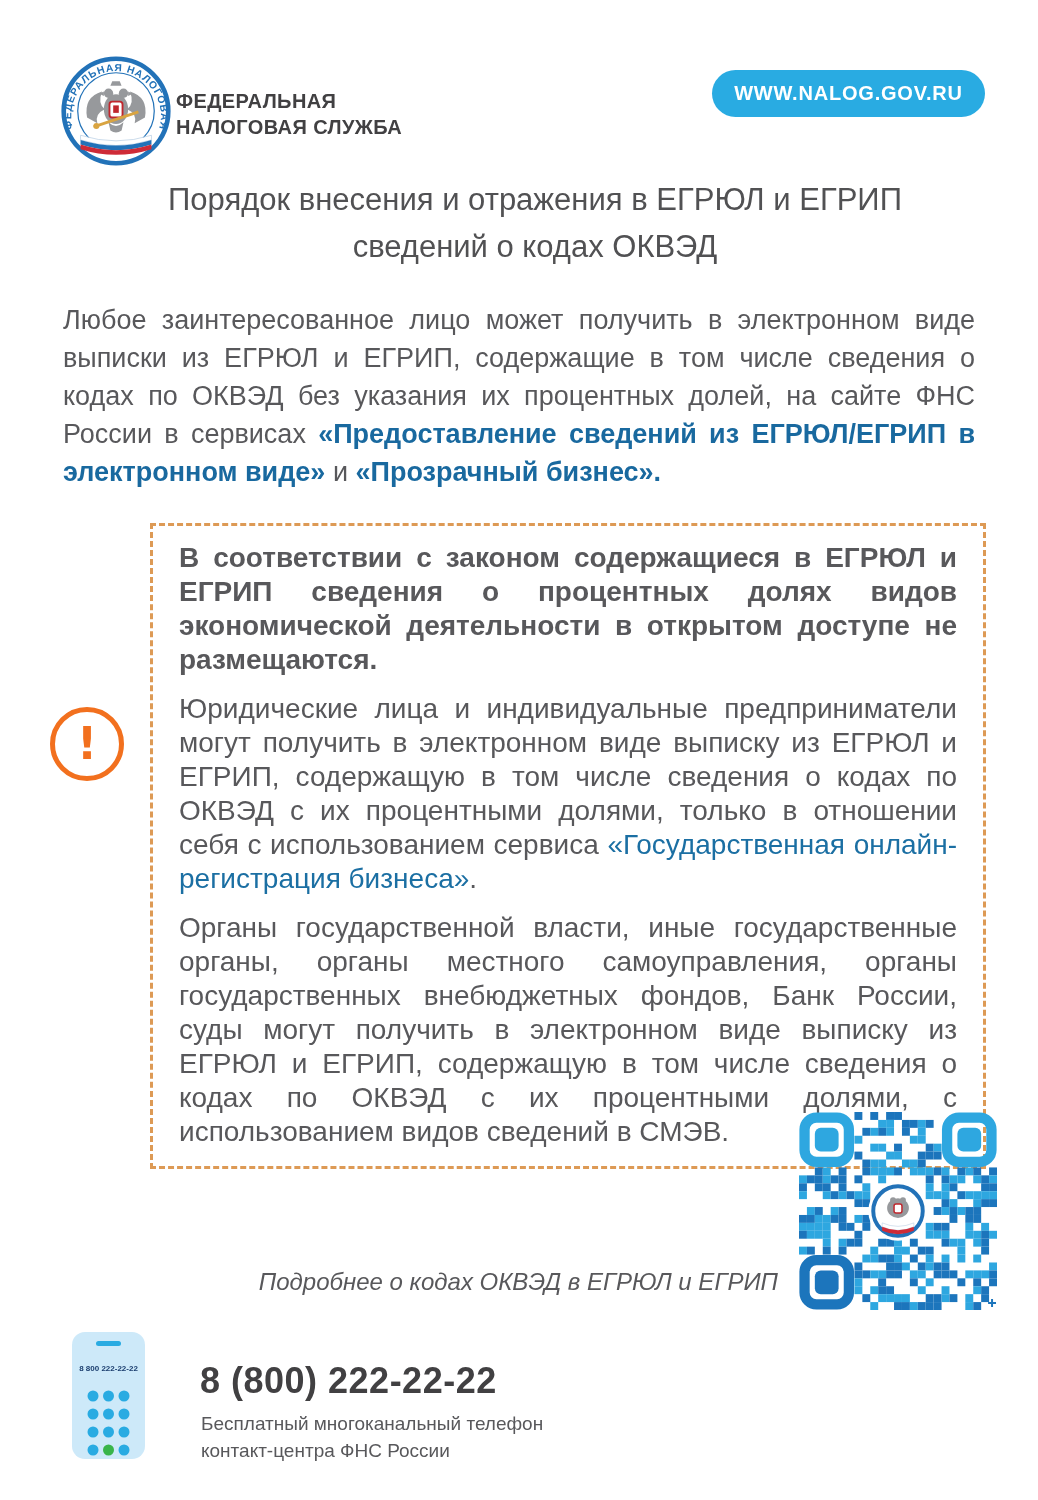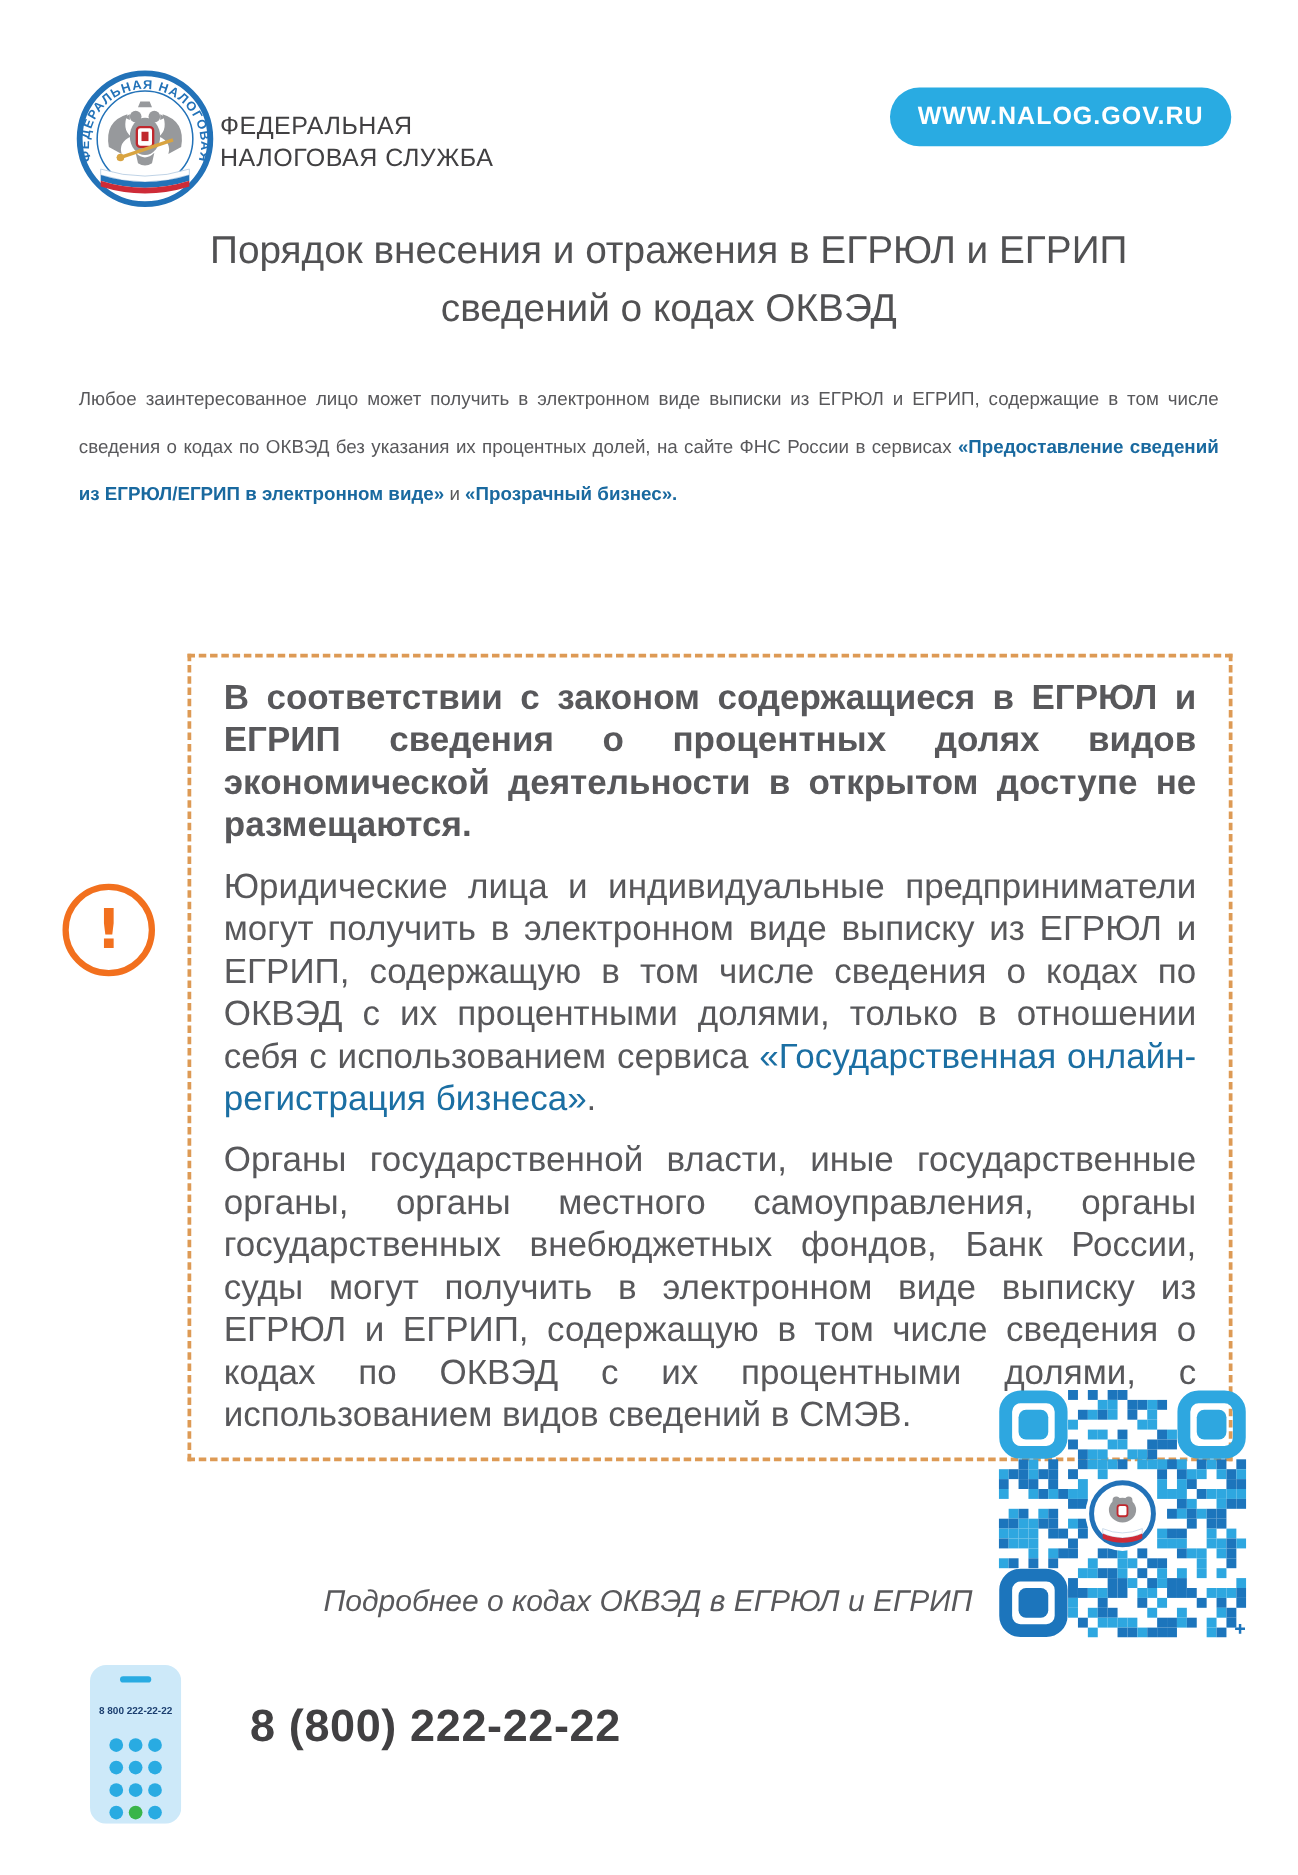--- a/index.html
+++ b/index.html
@@ -6,39 +6,39 @@
   .page {
     position:relative; width:1038px; height:1500px; background:#ffffff;
     font-family:"Liberation Sans","DejaVu Sans",sans-serif;
     color:#58585B; overflow:hidden;
   }
 
   
   .emblem { position:absolute; left:60px; top:55px; width:112px; height:112px; }
   .logo-text {
     position:absolute; left:176px; top:88px;
-    font-weight:normal; font-size:20px; line-height:26px; color:#414042; letter-spacing:0.4px;
+    font-weight:bold; font-size:20px; line-height:26px; color:#414042; letter-spacing:0.4px;
   }
   .site-pill {
     position:absolute; left:712px; top:70px; width:273px; height:47px;
     background:#29ABE2; border-radius:24px; color:#ffffff; font-weight:bold;
     font-size:20px; letter-spacing:0.8px; display:flex; align-items:center; justify-content:center;
     cursor:pointer;
   }
 
   
   .title {
     position:absolute; top:176px; left:16px; width:100%; text-align:center;
     font-weight:normal; font-size:31px; line-height:47px; color:#515153;
   }
 
   
   .intro {
     position:absolute; left:63px; top:301px; width:912px;
-    font-size:15px; line-height:38px; text-align:justify; color:#58585B;
+    font-size:27px; line-height:38px; text-align:justify; color:#58585B;
   }
   .lnk-bold { color:#19699F; font-weight:bold; cursor:pointer; }
   .lnk { color:#1B6FA3; cursor:pointer; }
 
   
   .notice-box {
     position:absolute; left:150px; top:523px; width:836px; box-sizing:border-box;
     border:3px dashed #DD9A55; padding:15px 26px 17px;
     font-size:28px; line-height:34px; text-align:justify; color:#58585B;
   }
@@ -404,14 +404,18 @@
       <circle cx="21" cy="100" r="5.5" fill="#29ABE2"></circle>
         <circle cx="36.5" cy="100" r="5.5" fill="#29ABE2"></circle>
         <circle cx="52" cy="100" r="5.5" fill="#29ABE2"></circle>
       <circle cx="21" cy="118" r="5.5" fill="#29ABE2"></circle>
         <circle cx="36.5" cy="118" r="5.5" fill="#39B54A"></circle>
         <circle cx="52" cy="118" r="5.5" fill="#29ABE2"></circle>
     </g>
   </svg>
 
   <div class="phone-number">8 (800) 222-22-22</div>
+  <div class="phone-desc">
+    <div>Бесплатный многоканальный телефон</div>
+    <div>контакт-центра ФНС России</div>
+  </div>
 
 </div>
 
 </body></html>

